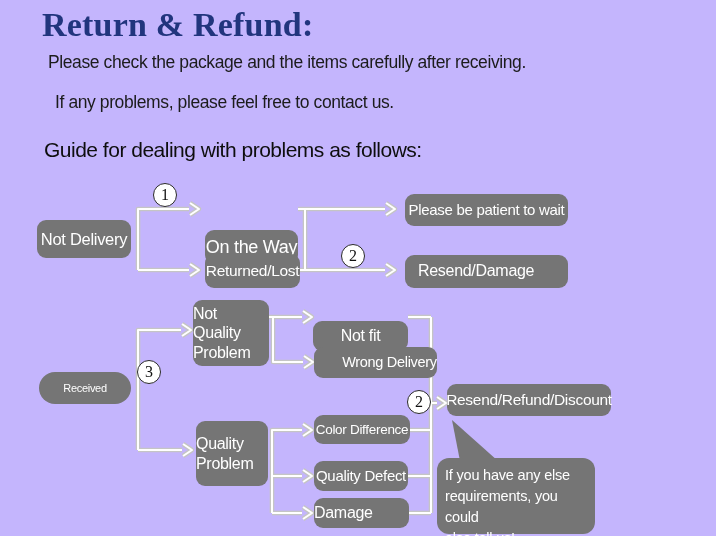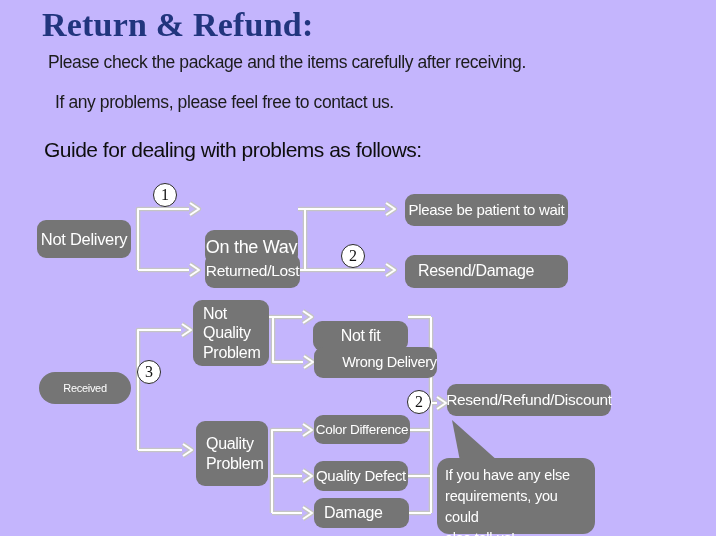--- a/index.html
+++ b/index.html
@@ -20,21 +20,21 @@
   svg.pipes{position:absolute;left:0;top:0;}
   .pipe-base path{fill:none;stroke:#c5c5c5;stroke-width:4.6px;stroke-linejoin:round;}
   .pipe-overlay path{fill:none;stroke:#ffffff;stroke-width:2px;stroke-linejoin:round;}
   .tail{fill:#757575;stroke:none;}
 
   .node{
     position:absolute;background:#757575;color:#ffffff;border-radius:9px;
     display:flex;align-items:center;justify-content:center;
     letter-spacing:-0.3px;white-space:pre-line;text-align:center;line-height:1.15;
   }
-  .node.left{justify-content:flex-start;text-align:left;padding-left:10px;box-sizing:border-box;}
+  .node.left{justify-content:flex-start;text-align:left;box-sizing:border-box;}
   .bubble{
     position:absolute;background:#757575;color:#ffffff;border-radius:12px;
     white-space:pre-line;text-align:left;line-height:1.45;letter-spacing:-0.2px;
     padding:7px 0 0 8px;box-sizing:border-box;
   }
   .circ{
     position:absolute;width:24px;height:24px;border:1.6px solid #2a2a2a;border-radius:50%;
     background:#ffffff;display:flex;align-items:center;justify-content:center;
     font-family:"Liberation Serif",serif;font-size:16px;color:#111;box-sizing:border-box;
   }

